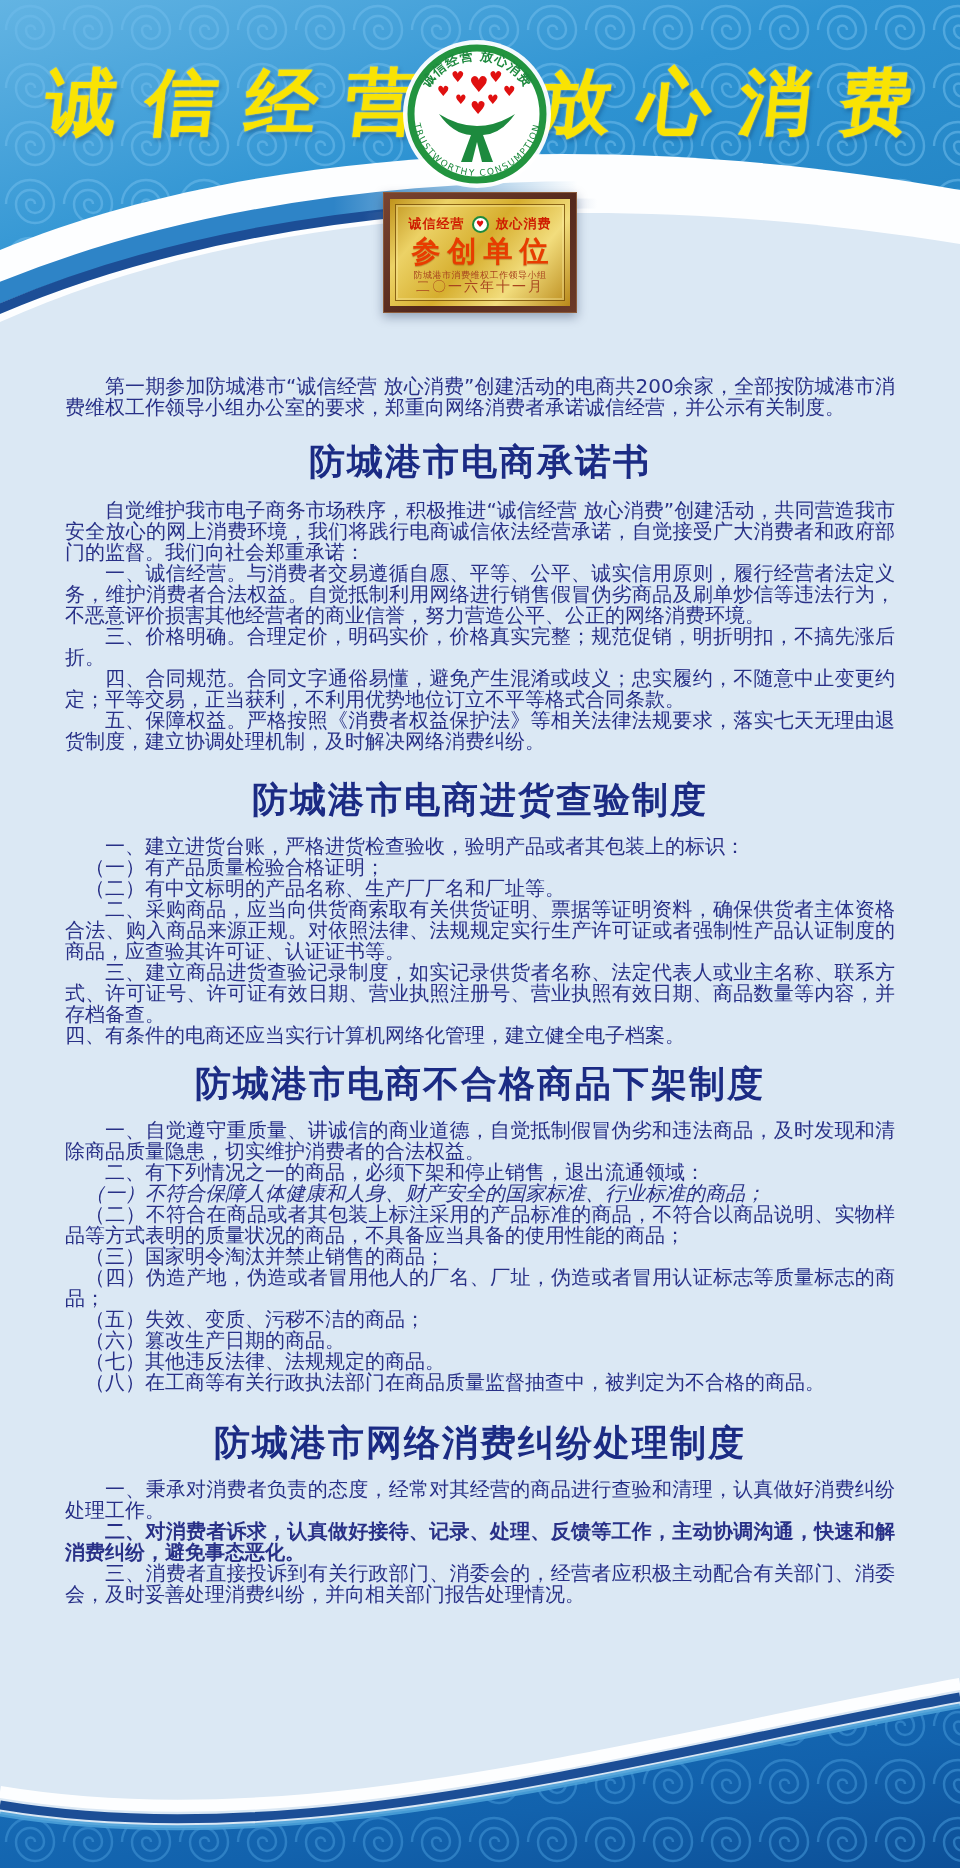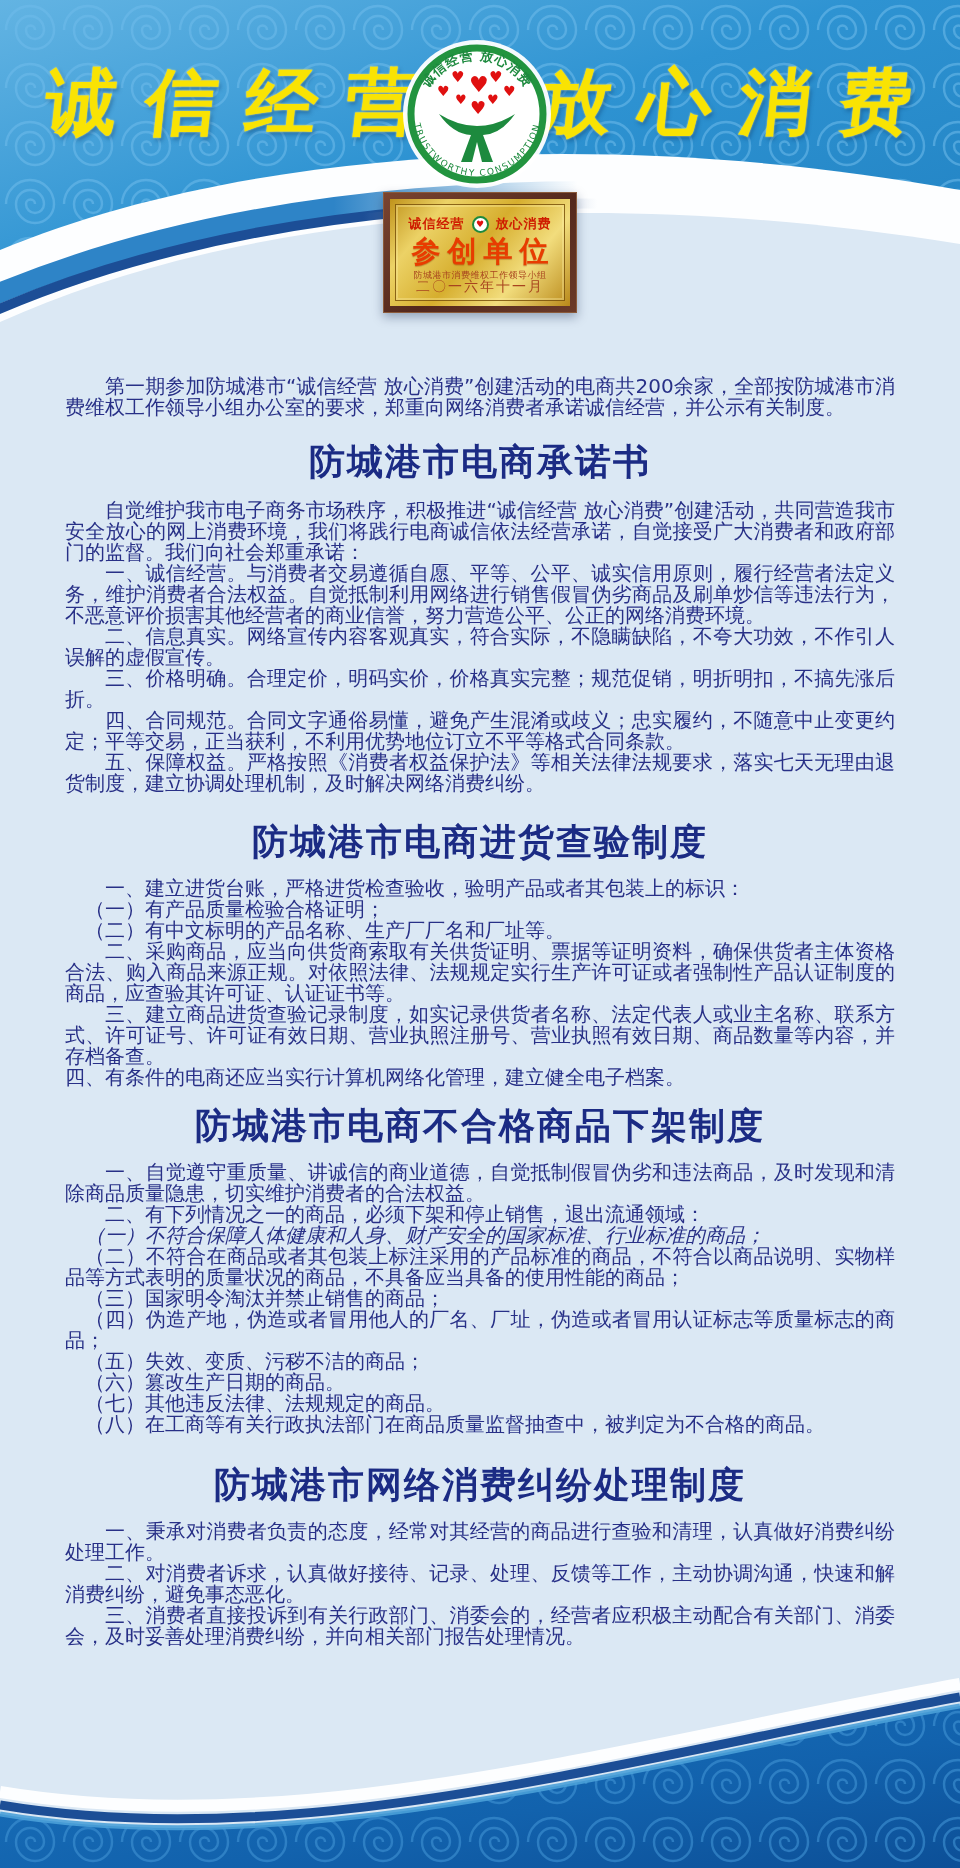--- a/index.html
+++ b/index.html
@@ -151,21 +151,20 @@
         <div class="plaque-date">二〇一六年十一月</div>
       </div>
     </div>
   </div>
 
   <div class="content" id="content">
       <p class="body-p" style="text-indent: 2em;">第一期参加防城港市“诚信经营 放心消费”创建活动的电商共200余家，全部按防城港市消费维权工作领导小组办公室的要求，郑重向网络消费者承诺诚信经营，并公示有关制度。</p>
       <h2 class="sec-h h0">防城港市电商承诺书</h2>
       <p class="body-p" style="text-indent: 2em;">自觉维护我市电子商务市场秩序，积极推进“诚信经营 放心消费”创建活动，共同营造我市安全放心的网上消费环境，我们将践行电商诚信依法经营承诺，自觉接受广大消费者和政府部门的监督。我们向社会郑重承诺：</p>
       <p class="body-p" style="text-indent: 2em;">一、诚信经营。与消费者交易遵循自愿、平等、公平、诚实信用原则，履行经营者法定义务，维护消费者合法权益。自觉抵制利用网络进行销售假冒伪劣商品及刷单炒信等违法行为，不恶意评价损害其他经营者的商业信誉，努力营造公平、公正的网络消费环境。</p>
-      <p class="body-p" style="text-indent: 2em;">二、信息真实。网络宣传内容客观真实，符合实际，不隐瞒缺陷，不夸大功效，不作引人误解的虚假宣传。</p>
       <p class="body-p" style="text-indent: 2em;">三、价格明确。合理定价，明码实价，价格真实完整；规范促销，明折明扣，不搞先涨后折。</p>
       <p class="body-p" style="text-indent: 2em;">四、合同规范。合同文字通俗易懂，避免产生混淆或歧义；忠实履约，不随意中止变更约定；平等交易，正当获利，不利用优势地位订立不平等格式合同条款。</p>
       <p class="body-p" style="text-indent: 2em;">五、保障权益。严格按照《消费者权益保护法》等相关法律法规要求，落实七天无理由退货制度，建立协调处理机制，及时解决网络消费纠纷。</p>
       <h2 class="sec-h h1">防城港市电商进货查验制度</h2>
       <p class="body-p" style="text-indent: 2em;">一、建立进货台账，严格进货检查验收，验明产品或者其包装上的标识：</p>
       <p class="body-p" style="text-indent: 1em;">（一）有产品质量检验合格证明；</p>
       <p class="body-p" style="text-indent: 1em;">（二）有中文标明的产品名称、生产厂厂名和厂址等。</p>
       <p class="body-p" style="text-indent: 2em;">二、采购商品，应当向供货商索取有关供货证明、票据等证明资料，确保供货者主体资格合法、购入商品来源正规。对依照法律、法规规定实行生产许可证或者强制性产品认证制度的商品，应查验其许可证、认证证书等。</p>
       <p class="body-p" style="text-indent: 2em;">三、建立商品进货查验记录制度，如实记录供货者名称、法定代表人或业主名称、联系方式、许可证号、许可证有效日期、营业执照注册号、营业执照有效日期、商品数量等内容，并存档备查。</p>
       <p class="body-p" style="text-indent: 0em;">四、有条件的电商还应当实行计算机网络化管理，建立健全电子档案。</p>
@@ -175,21 +174,21 @@
       <p class="body-p" style="text-indent: 1em; font-style: italic;">（一）不符合保障人体健康和人身、财产安全的国家标准、行业标准的商品；</p>
       <p class="body-p" style="text-indent: 1em;">（二）不符合在商品或者其包装上标注采用的产品标准的商品，不符合以商品说明、实物样品等方式表明的质量状况的商品，不具备应当具备的使用性能的商品；</p>
       <p class="body-p" style="text-indent: 1em;">（三）国家明令淘汰并禁止销售的商品；</p>
       <p class="body-p" style="text-indent: 1em;">（四）伪造产地，伪造或者冒用他人的厂名、厂址，伪造或者冒用认证标志等质量标志的商品；</p>
       <p class="body-p" style="text-indent: 1em;">（五）失效、变质、污秽不洁的商品；</p>
       <p class="body-p" style="text-indent: 1em;">（六）篡改生产日期的商品。</p>
       <p class="body-p" style="text-indent: 1em;">（七）其他违反法律、法规规定的商品。</p>
       <p class="body-p" style="text-indent: 1em;">（八）在工商等有关行政执法部门在商品质量监督抽查中，被判定为不合格的商品。</p>
       <h2 class="sec-h h3">防城港市网络消费纠纷处理制度</h2>
       <p class="body-p" style="text-indent: 2em;">一、秉承对消费者负责的态度，经常对其经营的商品进行查验和清理，认真做好消费纠纷处理工作。</p>
-      <p class="body-p" style="text-indent: 2em;">二、对消费者诉求，认真做好接待、记录、处理、反馈等工作，主动协调沟通，快速和解消费纠纷，避免事态恶化。</p>
+      <p class="body-p" style="text-indent: 2em; font-weight: bold;">二、对消费者诉求，认真做好接待、记录、处理、反馈等工作，主动协调沟通，快速和解消费纠纷，避免事态恶化。</p>
       <p class="body-p" style="text-indent: 2em;">三、消费者直接投诉到有关行政部门、消委会的，经营者应积极主动配合有关部门、消委会，及时妥善处理消费纠纷，并向相关部门报告处理情况。</p>
     </div>
 
   <svg class="ftr-svg" width="960" height="230" viewBox="0 0 960 230" aria-hidden="true">
     <defs>
       <linearGradient id="fg" x1="0" y1="0" x2="1" y2="1">
         <stop offset="0" stop-color="#1b74bd"></stop>
         <stop offset="0.6" stop-color="#1262ad"></stop>
         <stop offset="1" stop-color="#0c4f97"></stop>
       </linearGradient>

